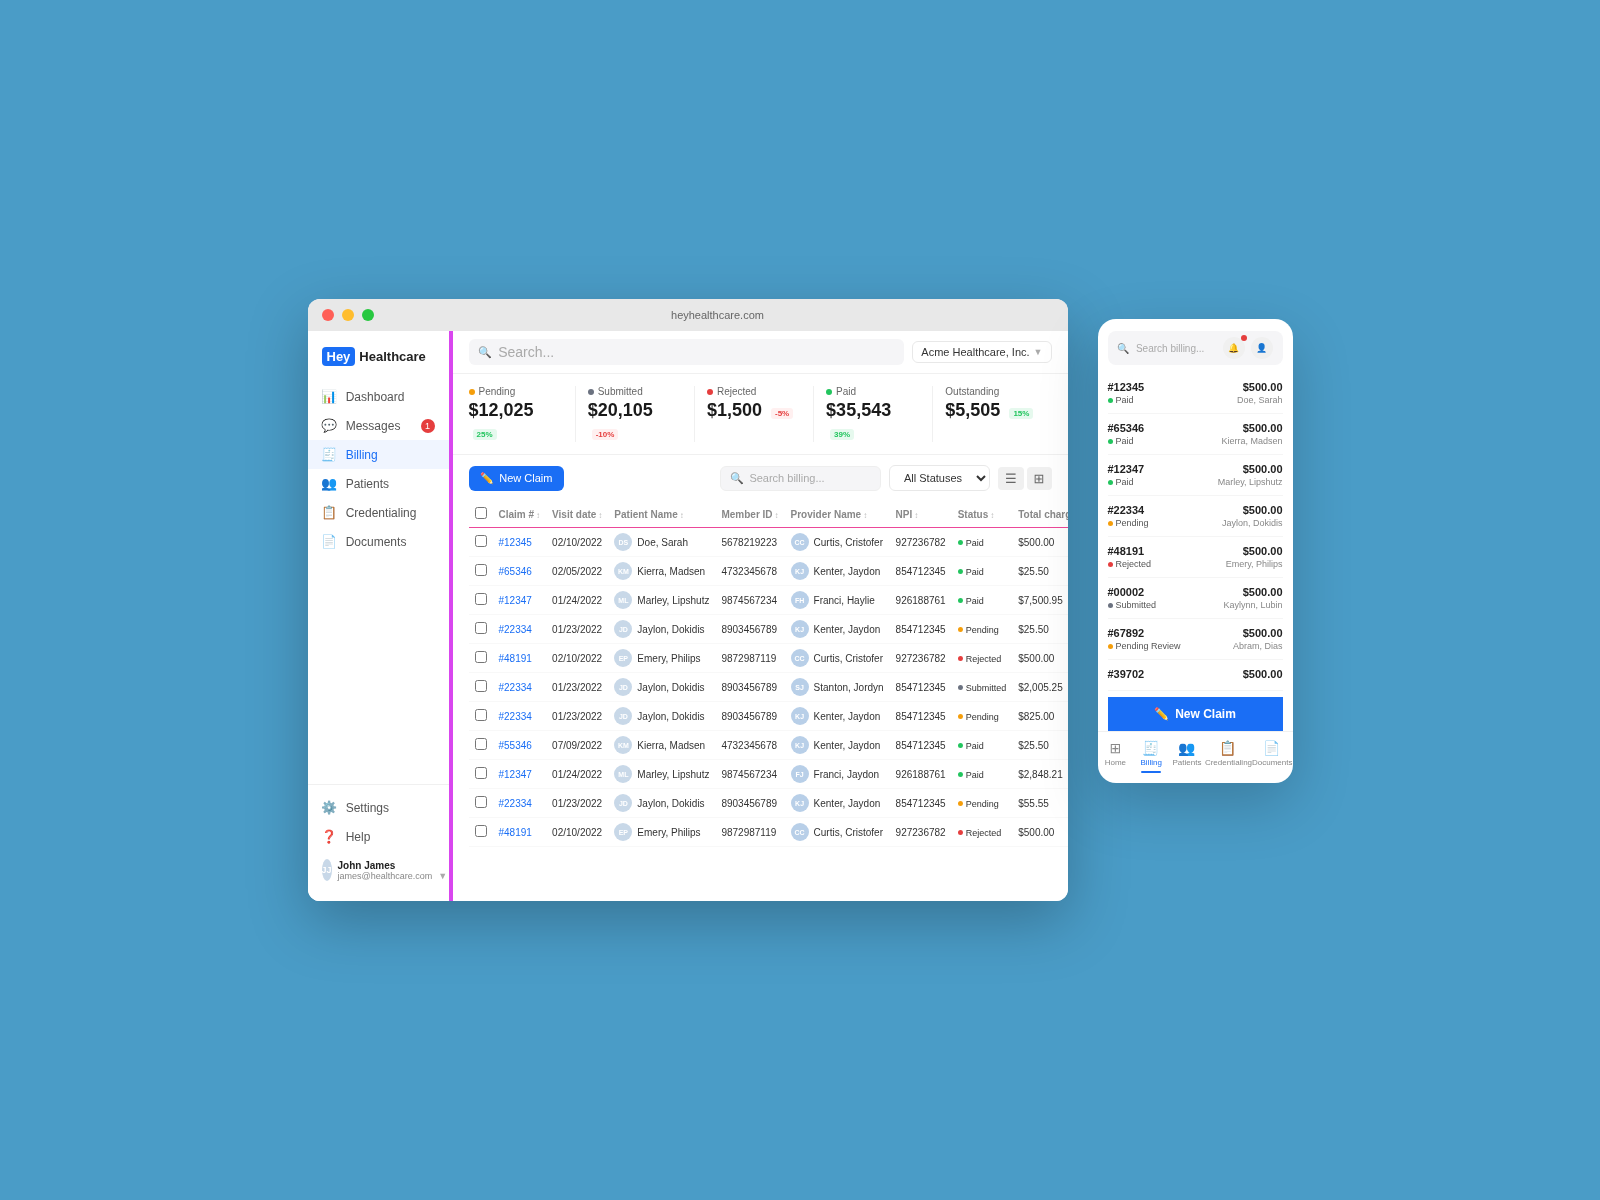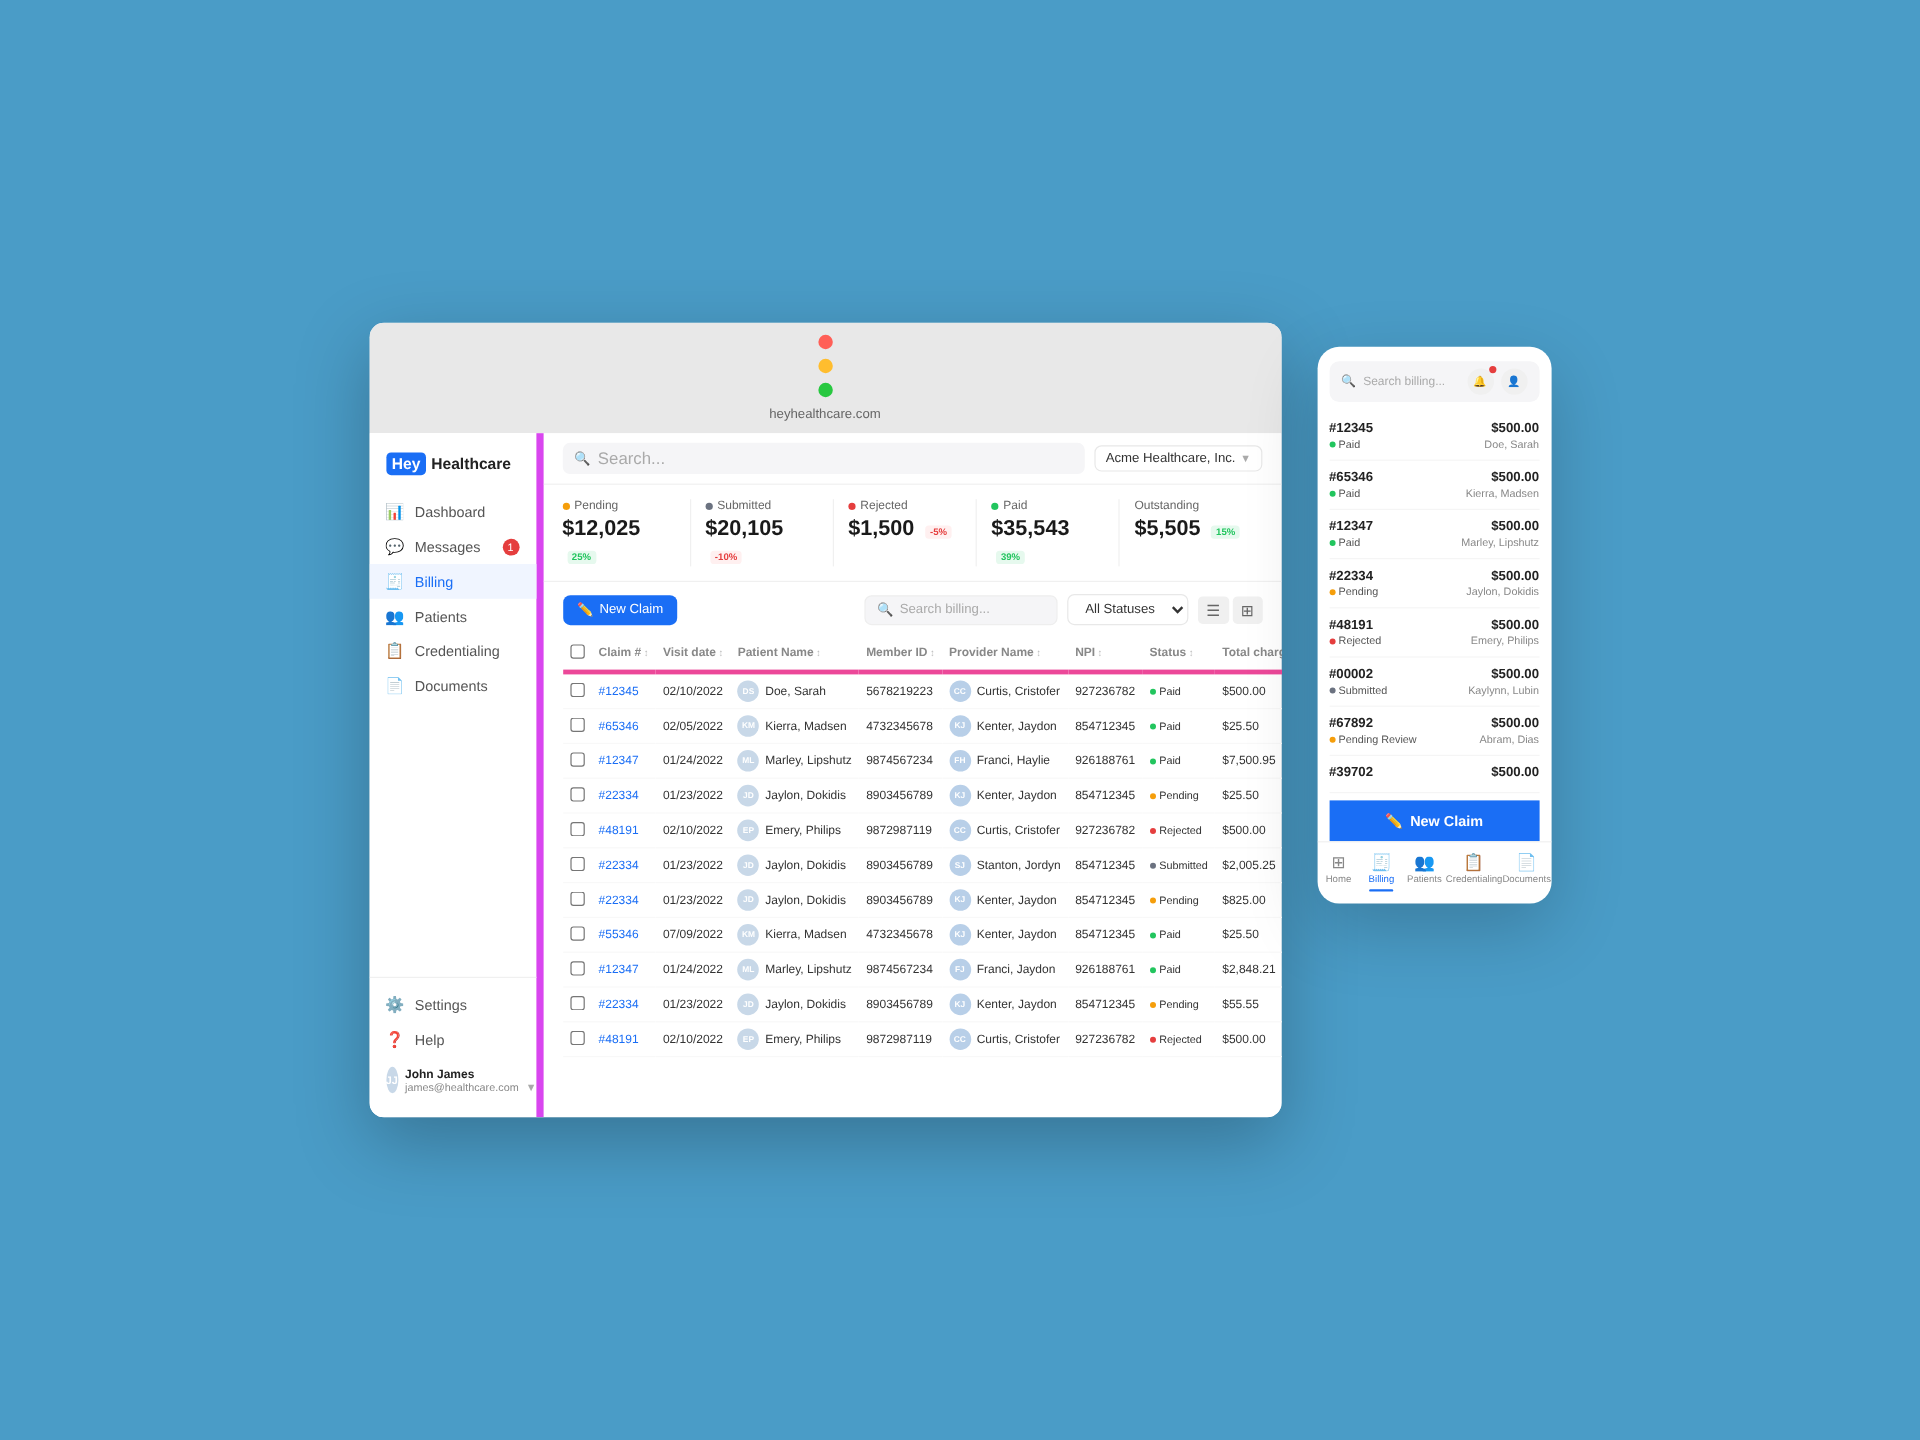--- a/index.html
+++ b/index.html
@@ -24,21 +24,20 @@
       border-radius: 12px;
       box-shadow: 0 20px 60px rgba(0,0,0,0.25);
       overflow: hidden;
     }
     .browser-titlebar {
       background: #e8e8e8;
       padding: 10px 14px;
       display: flex;
       align-items: center;
       gap: 8px;
-      flex-direction: column;
     }
     .traffic-light {
       width: 12px; height: 12px; border-radius: 50%;
     }
     .tl-red { background: #ff5f57; }
     .tl-yellow { background: #ffbd2e; }
     .tl-green { background: #28c840; }
     .browser-url {
       flex: 1;
       text-align: center;
@@ -47,21 +46,21 @@
     }
     .browser-content {
       background: #fff;
       display: flex;
       height: 570px;
     }
     
     .sidebar {
       width: 145px;
       background: #fff;
-      border-right: 6px solid #d946ef;
+      border-right: 4px solid #d946ef;
       padding: 12px 0;
       display: flex;
       flex-direction: column;
     }
     .logo {
       padding: 4px 14px 16px;
       display: flex;
       align-items: center;
       gap: 4px;
     }
@@ -260,21 +259,21 @@
     .claims-table {
       width: 100%;
       border-collapse: collapse;
       font-size: 10px;
     }
     .claims-table th {
       text-align: left;
       padding: 6px 6px;
       color: #888;
       font-weight: 600;
-      border-bottom: 4px solid #ec4899;
+      border-bottom: 1px solid #ec4899;
       white-space: nowrap;
       font-size: 10px;
     }
     .claims-table td {
       padding: 5px 6px;
       border-bottom: 1px solid #f8f8f8;
       color: #333;
       white-space: nowrap;
     }
     .claim-link { color: #1a6ef5; text-decoration: none; font-weight: 500; }

